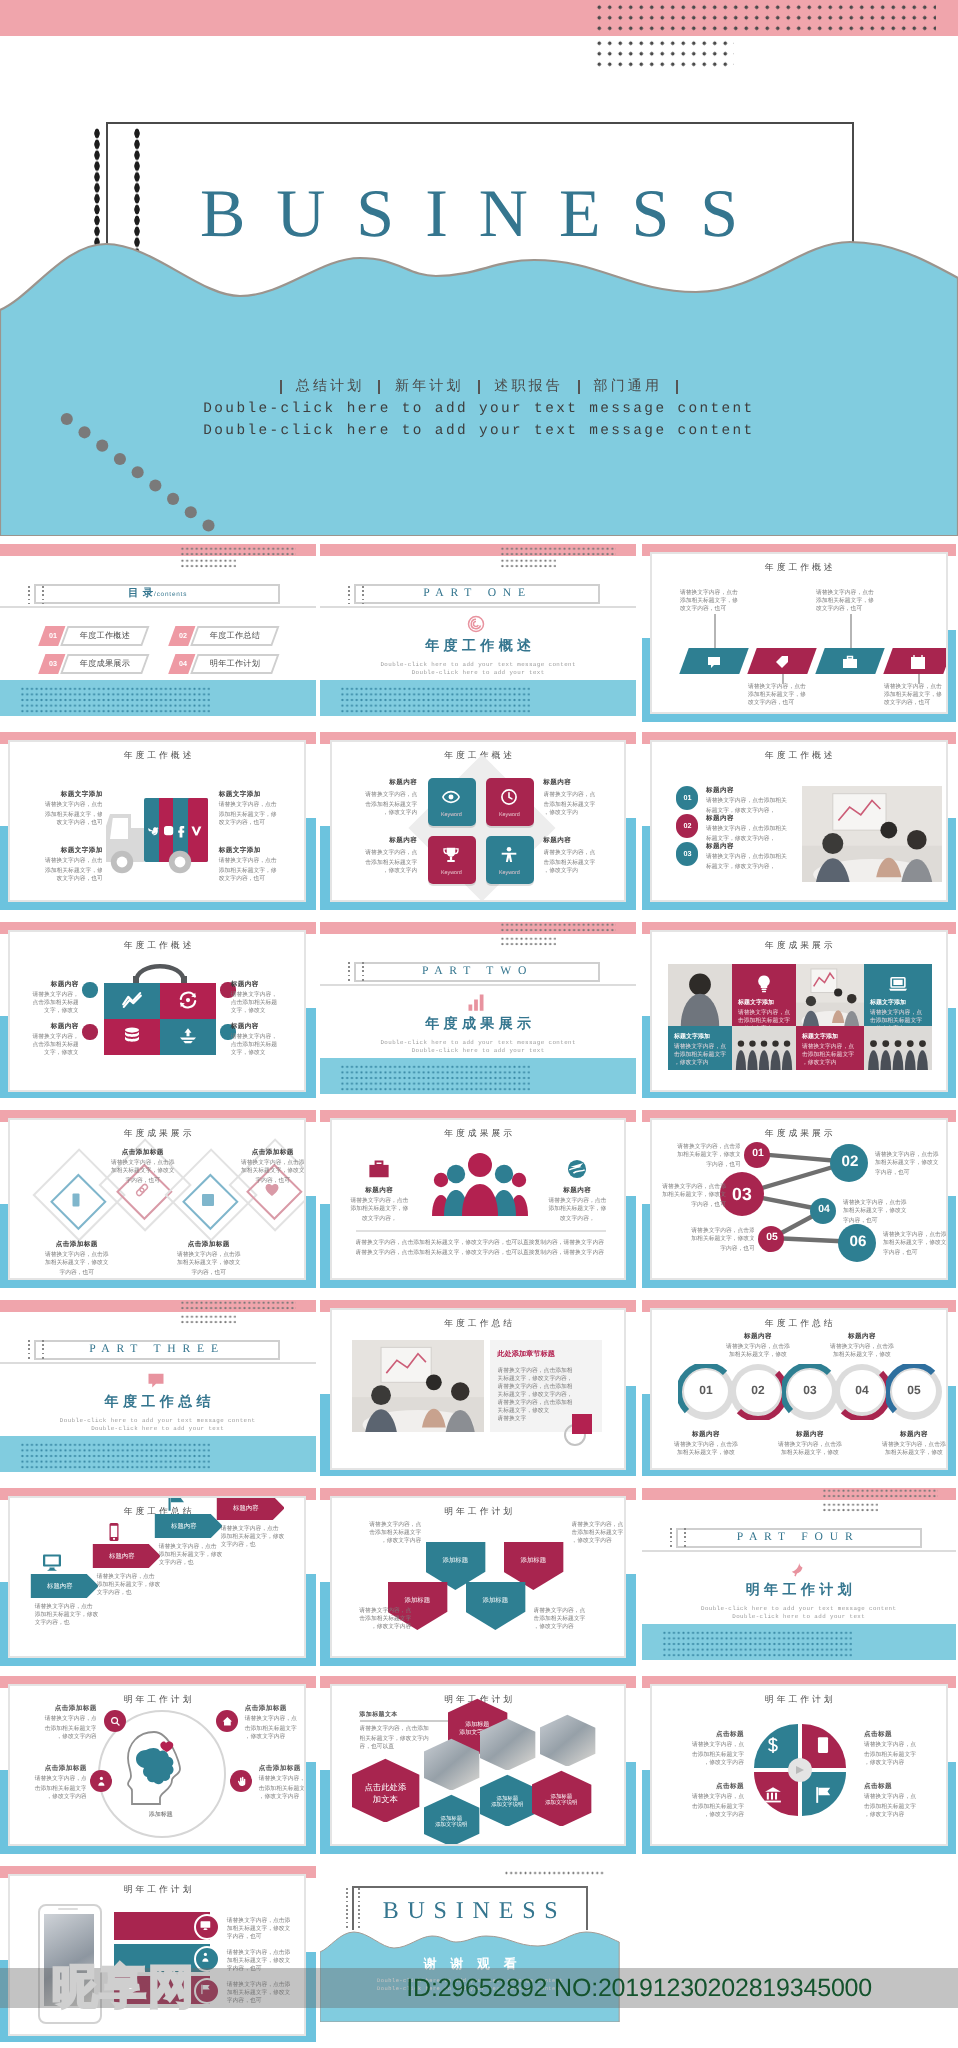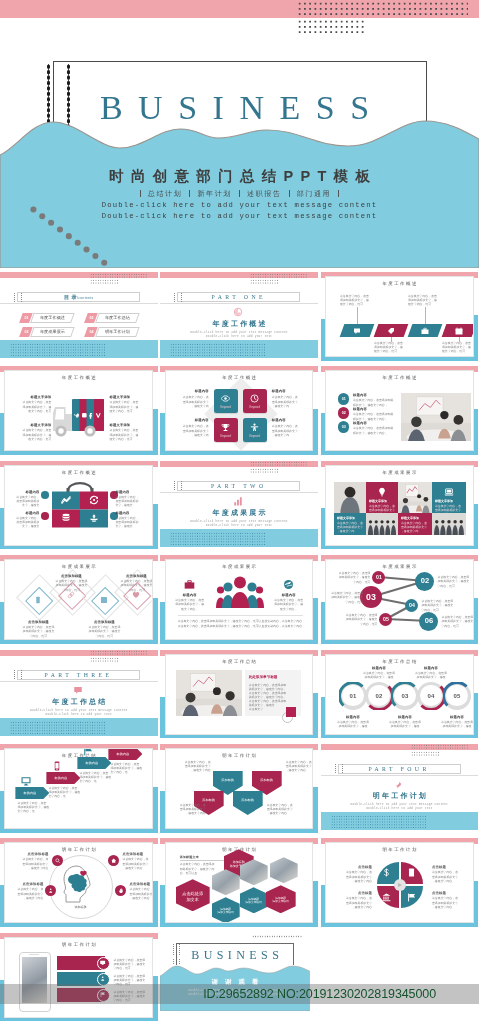--- a/index.html
+++ b/index.html
@@ -93,21 +93,20 @@
         <circle cx="45.75" cy="31.1" r="2.1" fill="#7a7a7a"></circle>
         <circle cx="51.900000000000006" cy="35.72" r="2.1" fill="#7a7a7a"></circle>
         <circle cx="58.050000000000004" cy="40.34" r="2.1" fill="#7a7a7a"></circle>
         <circle cx="64.2" cy="44.96" r="2.1" fill="#7a7a7a"></circle>
         <circle cx="70.35" cy="49.58" r="2.1" fill="#7a7a7a"></circle>
         <circle cx="76.5" cy="54.2" r="2.1" fill="#7a7a7a"></circle>
         <circle cx="82.65" cy="58.82" r="2.1" fill="#7a7a7a"></circle>
         <circle cx="88.80000000000001" cy="63.44" r="2.1" fill="#7a7a7a"></circle>
         <circle cx="94.95" cy="68.06" r="2.1" fill="#7a7a7a"></circle>
       </svg>
-    <div class="hero-cn">时尚创意部门总结PPT模板</div>
     <div class="hero-tags"><span>总结计划</span><span>新年计划</span><span>述职报告</span><span>部门通用</span></div>
     <div class="hero-desc">
       <div>Double-click here to add your text message content</div>
       <div>Double-click here to add your text message content</div>
     </div>
   </div>
 
   <div class="grid">
       <div class="row">
         <div class="th">
@@ -1270,14 +1269,15 @@
               <div>Double-click here to add your text message content</div>
             </div>
           </div>
         </div>
       </div>
     </div>
 
   <div class="wm-band"></div>
   <div class="wm-id">ID:29652892 NO:20191230202819345000</div>
   <div class="wm-logo">
+      <span style="font-size:23px;font-weight:bold;color:#ffffff;letter-spacing:1px;-webkit-text-stroke:1.2px #cfcfcf;">昵享网</span>
     </div>
 </div>
 
 </body></html>

